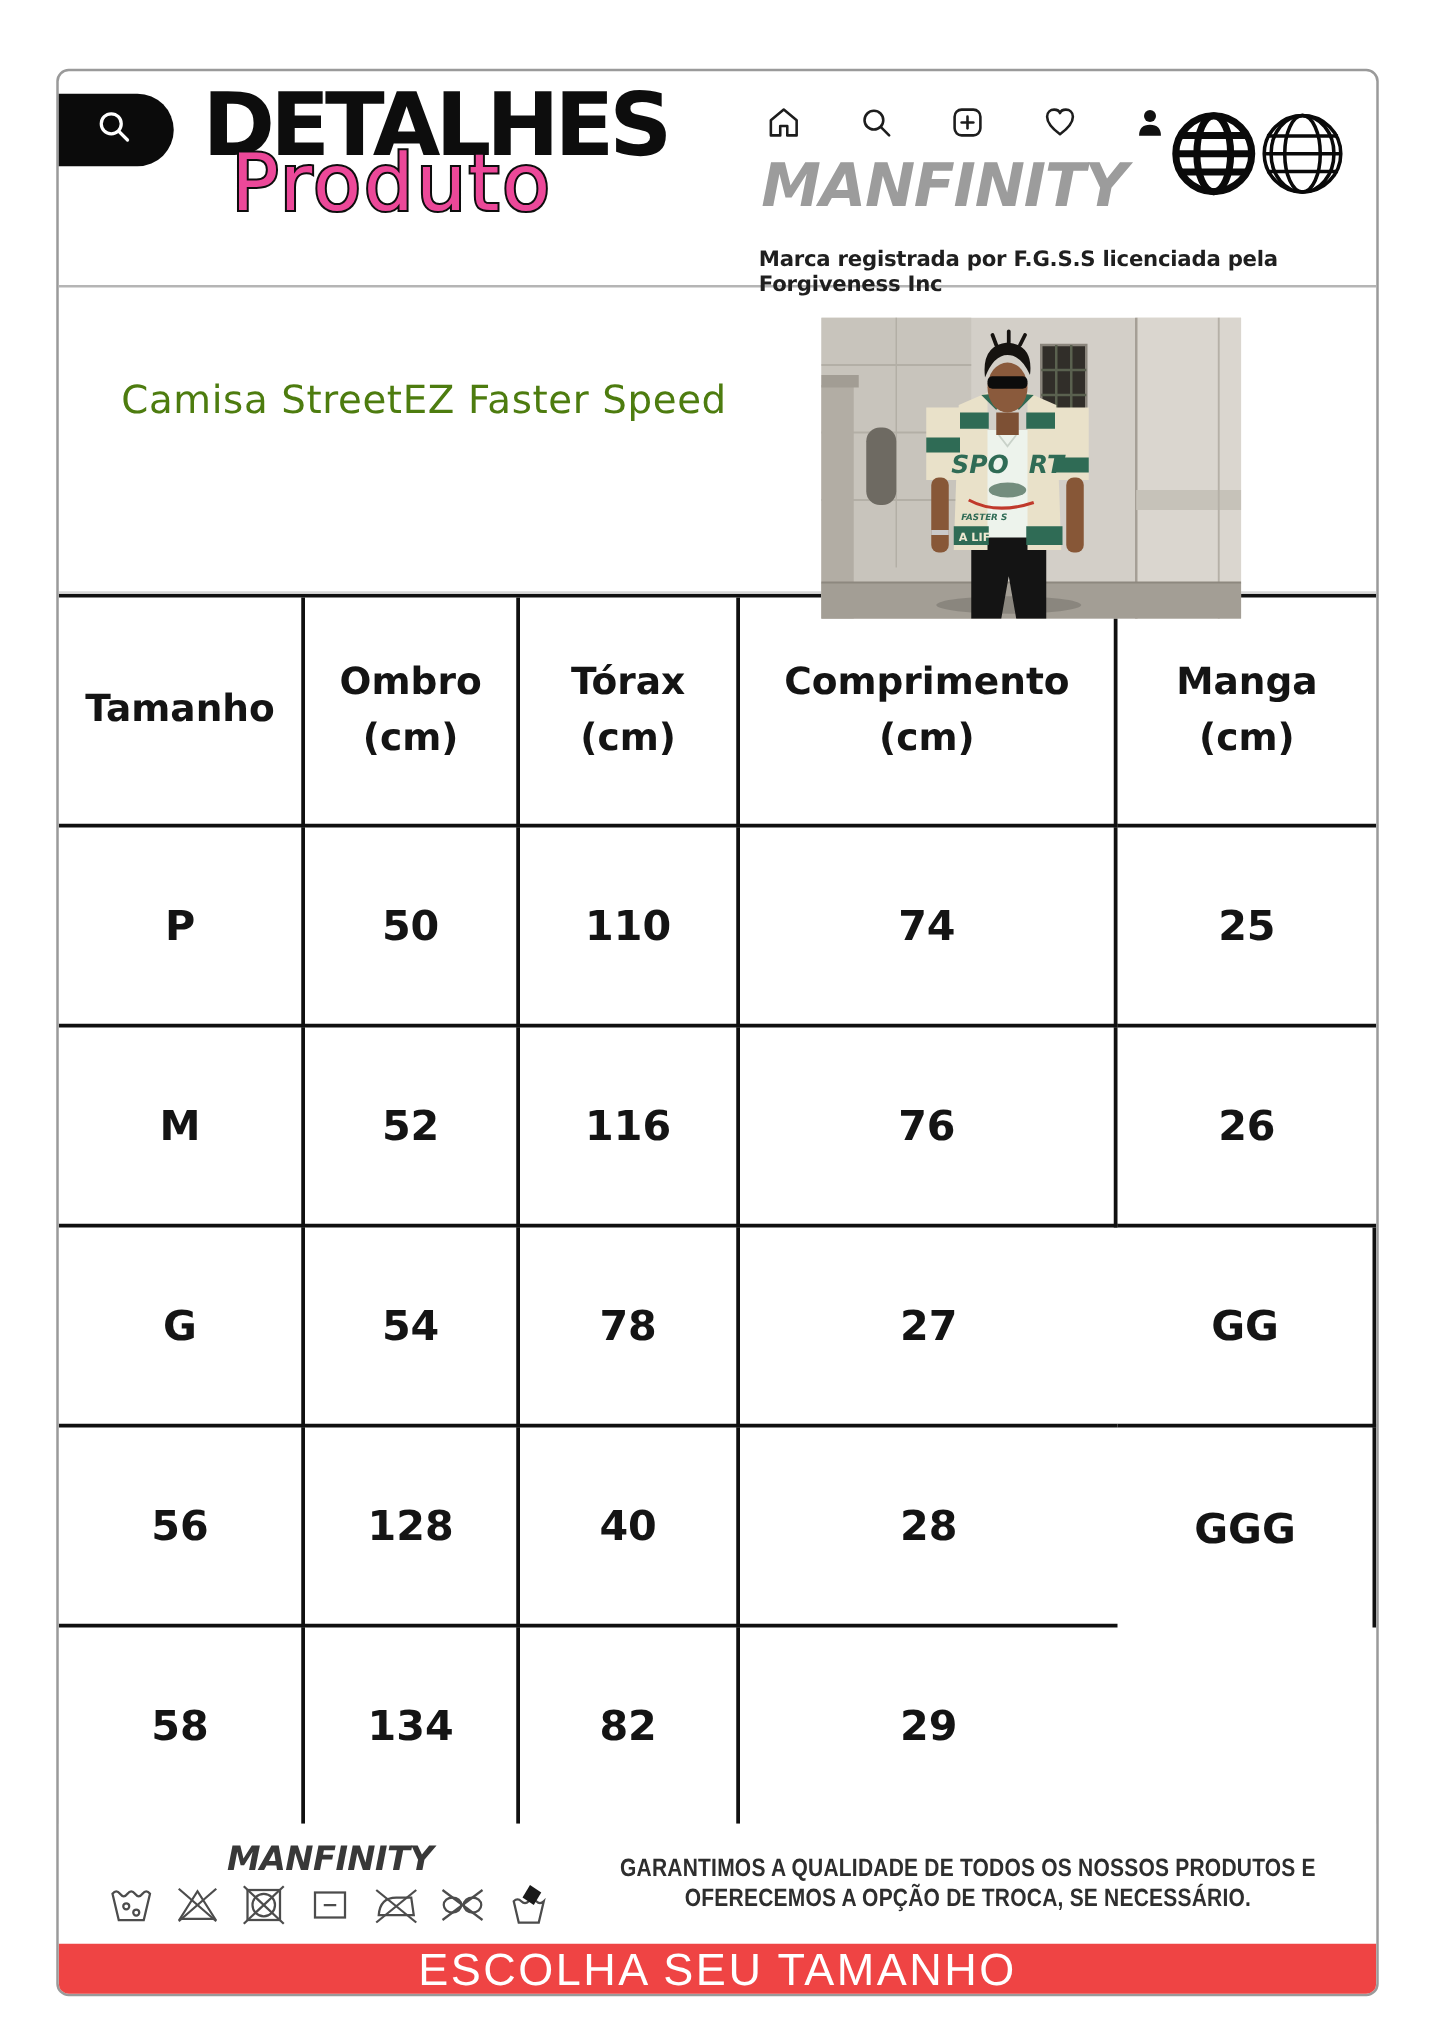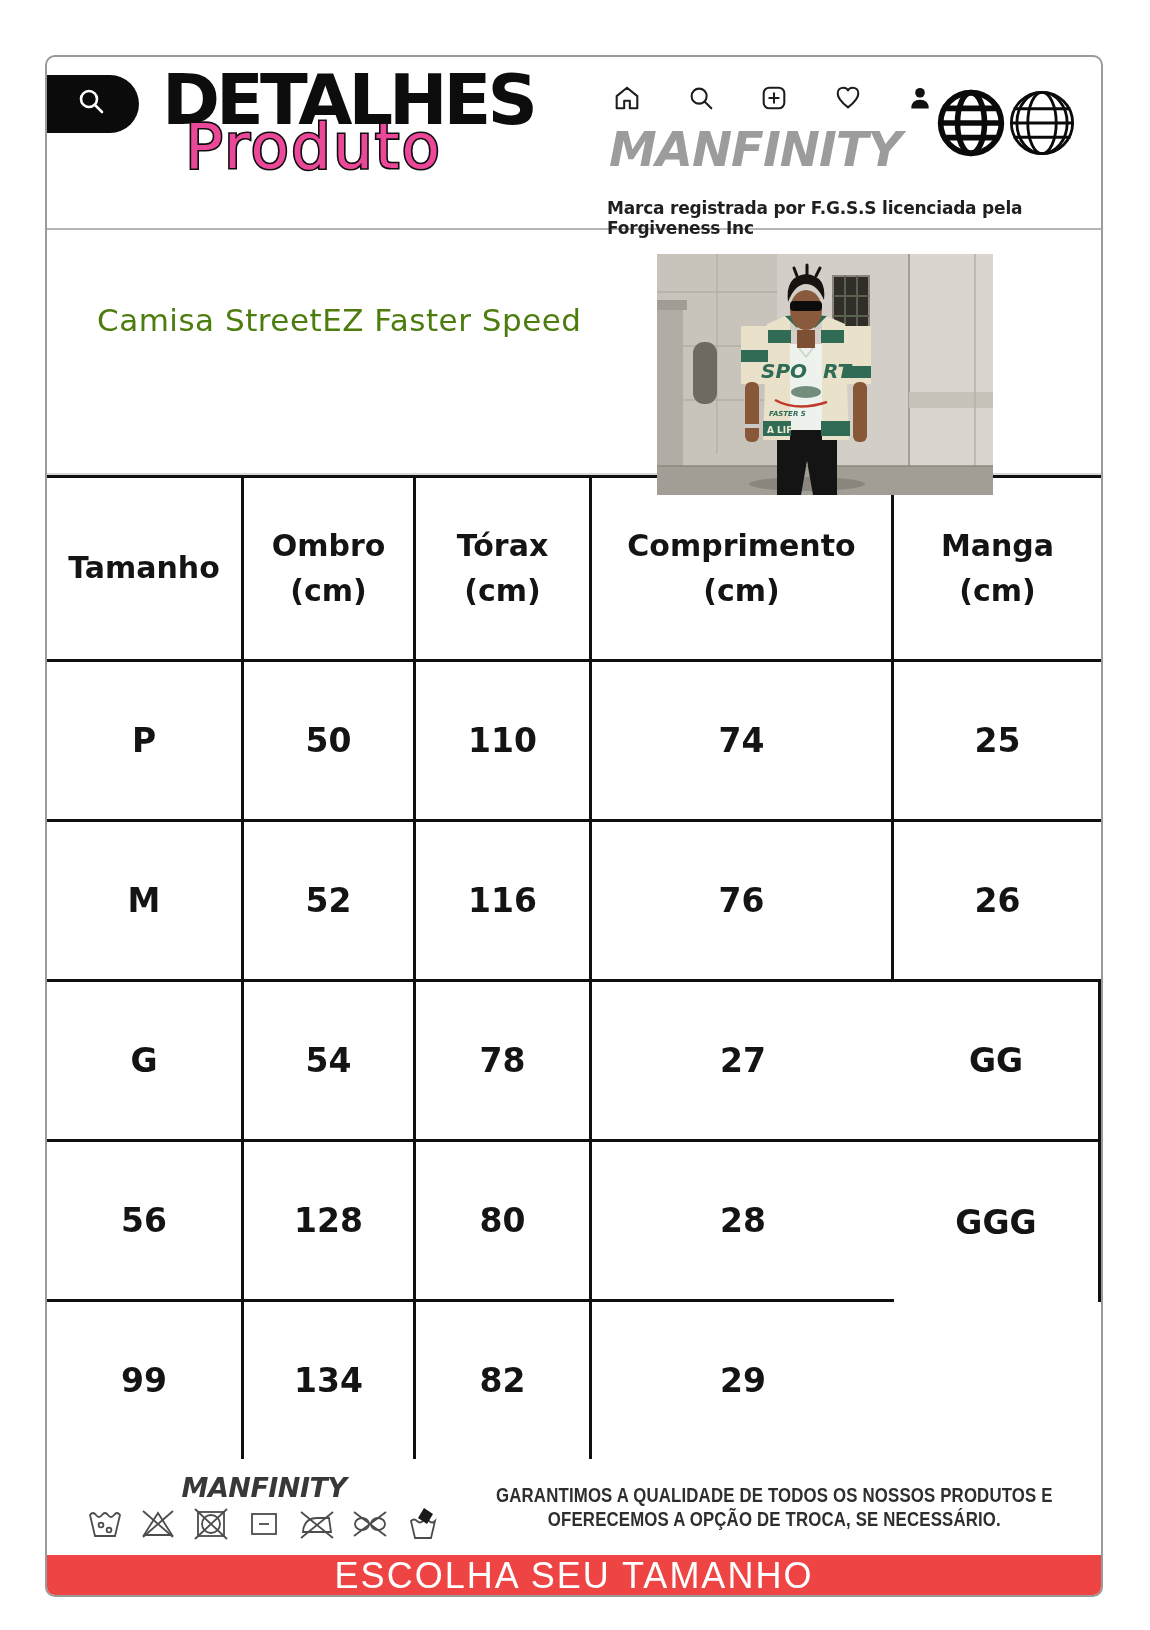--- a/index.html
+++ b/index.html
@@ -273,25 +273,25 @@
     <div class="cell dcell lastcol">26</div>
 
     <div class="cell dcell">G</div>
     <div class="cell dcell">54</div>
     <div class="cell dcell">78</div>
     <div class="cell dcell lastcol">27</div>
 
     <div class="cell dcell">GG</div>
     <div class="cell dcell">56</div>
     <div class="cell dcell">128</div>
-    <div class="cell dcell">80</div>
+    <div class="cell dcell">40</div>
     <div class="cell dcell lastcol">28</div>
 
     <div class="cell dcell lastrow">GGG</div>
-    <div class="cell dcell lastrow">99</div>
+    <div class="cell dcell lastrow">58</div>
     <div class="cell dcell lastrow">134</div>
     <div class="cell dcell lastrow">82</div>
     <div class="cell dcell lastrow lastcol">29</div>
   </div>
 
   <div class="ftr">
     <div class="ftr-left">
       <div class="brand-bottom">MANFINITY</div>
       <div class="care-row">
         <span>

